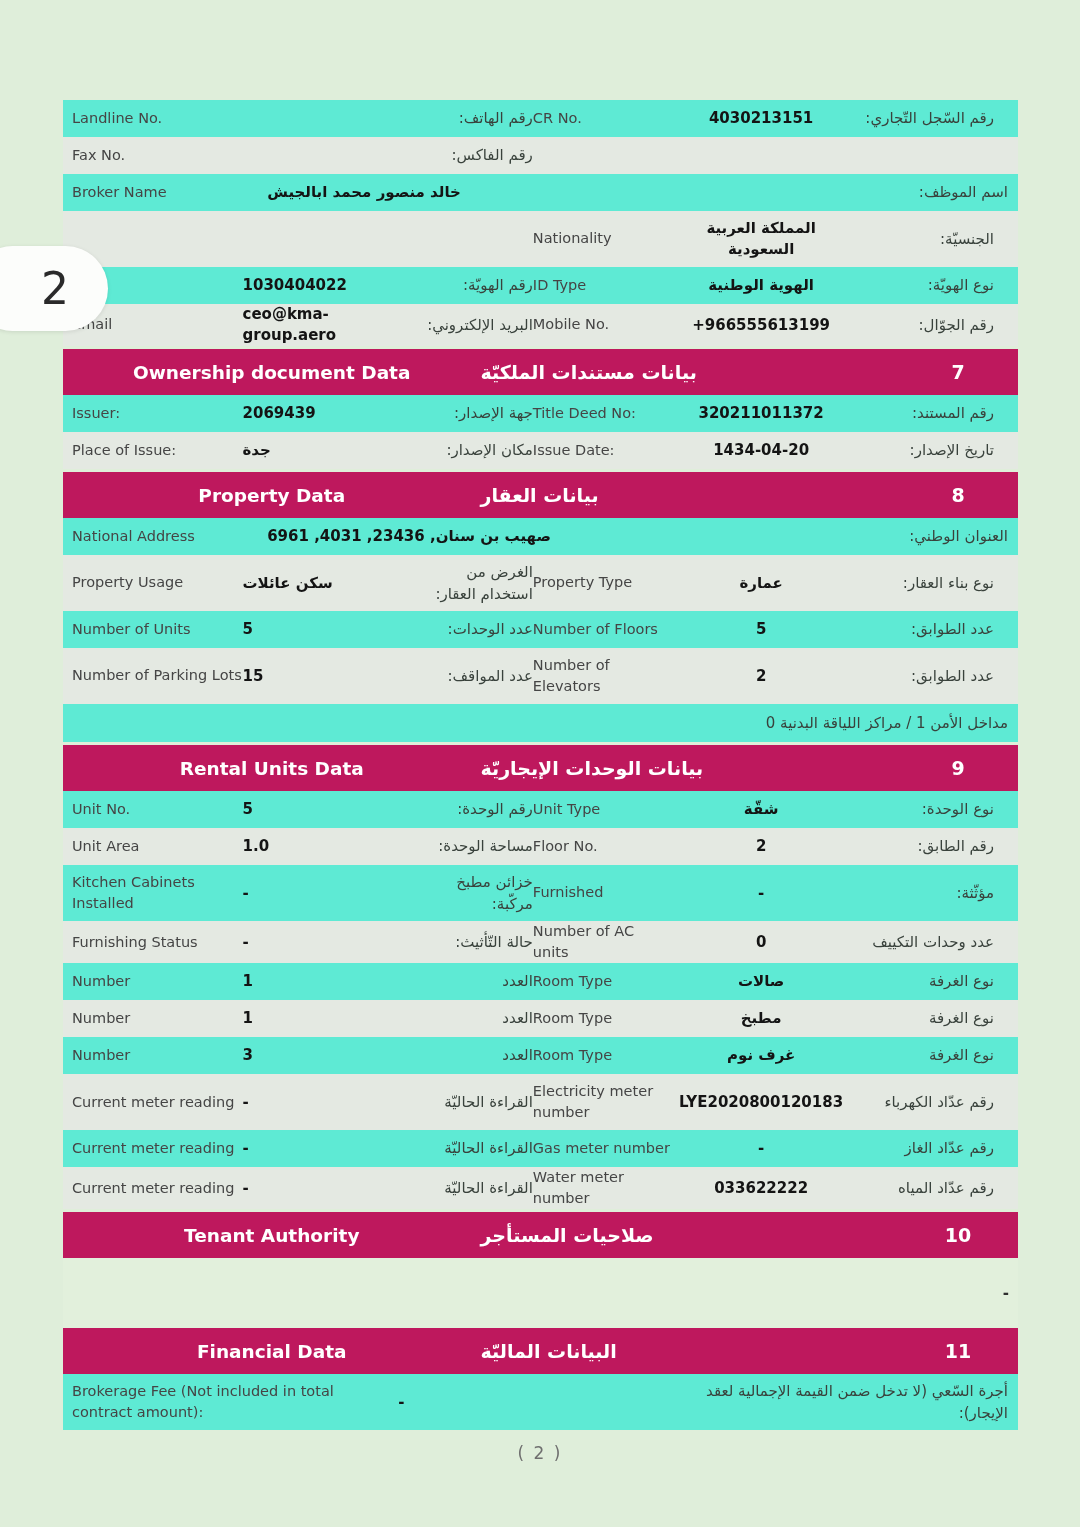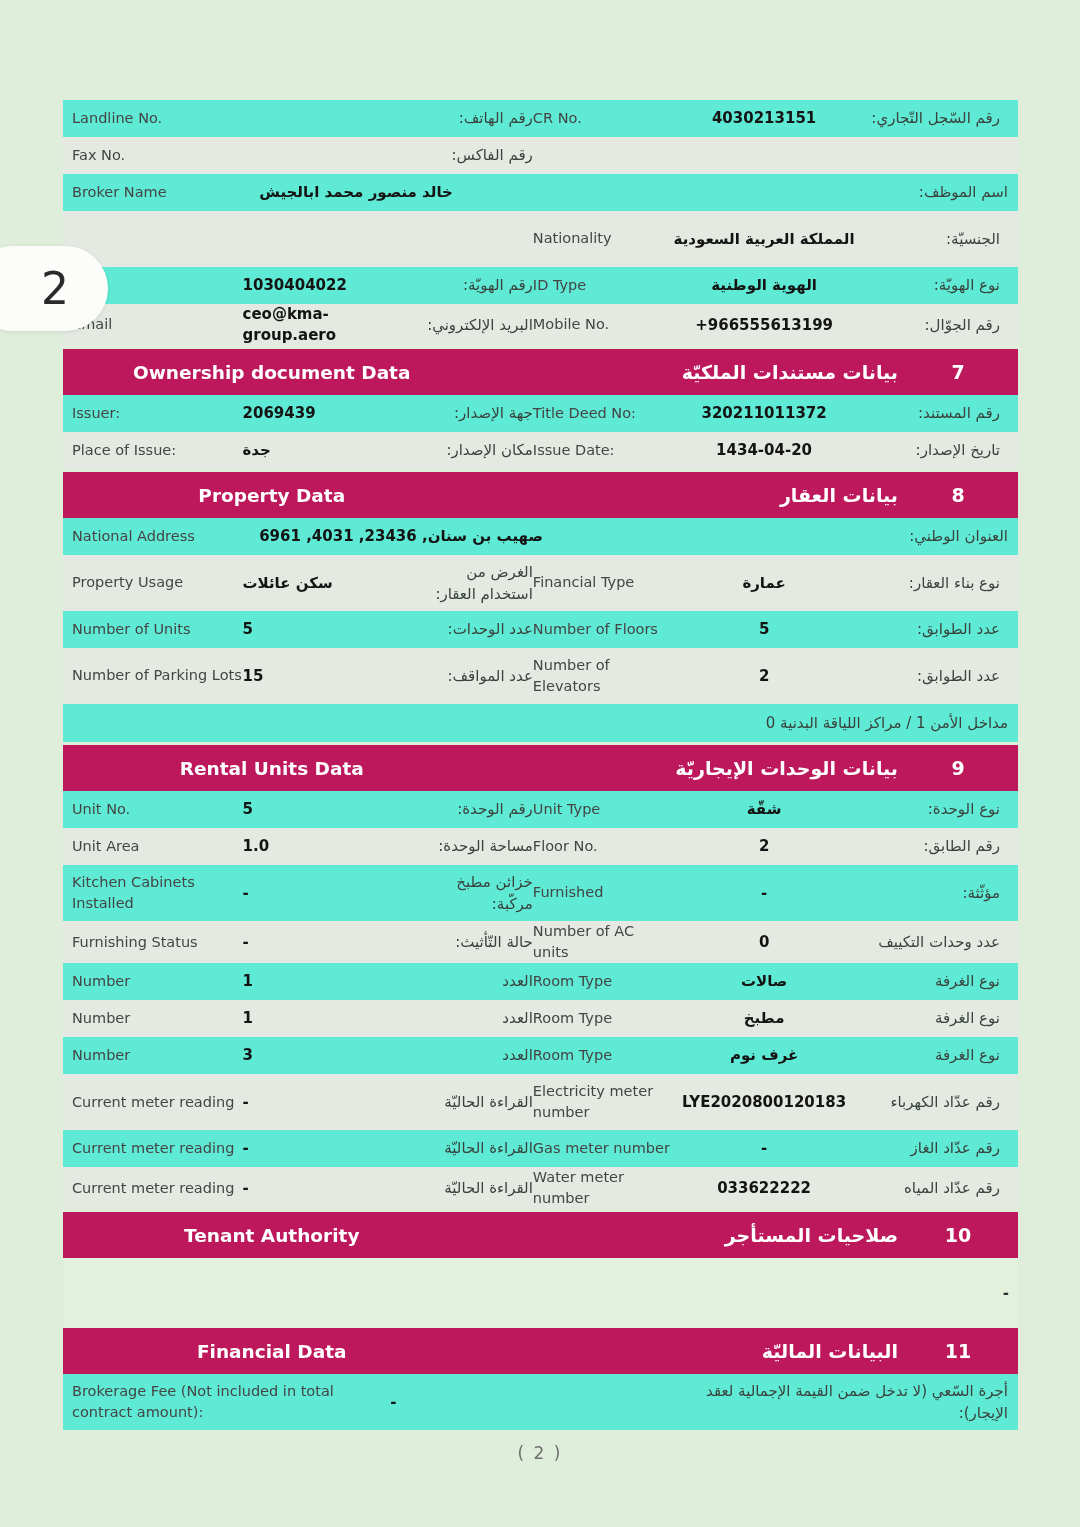--- a/index.html
+++ b/index.html
@@ -13,48 +13,48 @@
   .doc{
     position:absolute;left:63px;top:100px;width:955px;
   }
   
   .row{display:flex;align-items:stretch;min-height:37px;}
   .row.white{background:#5eead4;}
   .row.shade{background:#e4e9e2;}
   .row.tall{min-height:56px;}
   .half{display:flex;align-items:center;}
   .half.l{width:49.2%;padding-left:9px;box-sizing:border-box;}
-  .half.r{flex:1;padding-right:18px;box-sizing:border-box;}
+  .half.r{flex:1;padding-right:24px;box-sizing:border-box;}
   .en-label{color:#454545;font-size:14.5px;line-height:1.45;}
   .half.l .en-label{flex:0 0 37%;}
   .half.l .val{flex:1;text-align:left;}
   .half.l .ar-label{flex:0 0 24%;text-align:right;}
   .half.r .en-label{flex:0 0 30%;}
   .half.r .val{flex:1;text-align:center;}
   .half.r .ar-label{flex:0 0 31%;text-align:right;}
   .val{font-weight:bold;color:#141414;font-size:15px;line-height:1.4;}
   .ar-label{font-size:15px;color:#39423c;direction:rtl;line-height:1.5;}
   
-  .row.full{padding:0 10px 0 9px;box-sizing:border-box;align-items:center;}
+  .row.full{padding:0 10px 0 9px;box-sizing:border-box;align-items:center;gap:8px;}
   .row.full .en-label{flex:0 0 20%;}
   .row.full .val{flex:1;text-align:left;}
   .row.full .ar-label{flex:0 0 20%;text-align:right;}
   .row.full.wide .en-label{flex:0 0 34%;}
   .row.full.wide .ar-label{flex:0 0 34%;}
   
   .row.note{justify-content:flex-end;align-items:center;min-height:38px;padding-right:10px;box-sizing:border-box;}
   .note-text{direction:rtl;font-size:15px;color:#39423c;}
   
   .sec-header{
     background:#be185d;color:#ffffff;min-height:46px;
     display:flex;align-items:center;margin-top:3px;
   }
   .gap + .sec-header{margin-top:0;}
   .sec-en{flex:1;text-align:center;font-weight:bold;font-size:18.5px;}
-  .sec-ar{flex:1;text-align:right;font-weight:bold;font-size:19px;direction:rtl;}
+  .sec-ar{flex:1;text-align:left;font-weight:bold;font-size:19px;direction:rtl;}
   .sec-num{flex:0 0 120px;text-align:center;font-weight:bold;font-size:19px;}
   
   .gap{
     background:#e2f0dc;min-height:70px;
     display:flex;align-items:center;justify-content:flex-end;
     padding-right:9px;box-sizing:border-box;
     font-weight:bold;color:#2f2f2f;font-size:15px;
   }
   
   .page-badge{
@@ -179,21 +179,21 @@
       <span class="val" dir="rtl">صهيب بن سنان, 23436, 4031, 6961</span>
       <span class="ar-label">العنوان الوطني:</span>
     </div>
     <div class="row shade tall">
       <div class="half l">
         <span class="en-label">Property Usage</span>
         <span class="val" dir="rtl">سكن عائلات</span>
         <span class="ar-label">الغرض من استخدام العقار:</span>
       </div>
       <div class="half r">
-        <span class="en-label">Financial Type</span>
+        <span class="en-label">Property Type</span>
         <span class="val" dir="rtl">عمارة</span>
         <span class="ar-label">نوع بناء العقار:</span>
       </div>
     </div>
     <div class="row white">
       <div class="half l">
         <span class="en-label">Number of Units</span>
         <span class="val" dir="ltr">5</span>
         <span class="ar-label">عدد الوحدات:</span>
       </div>

